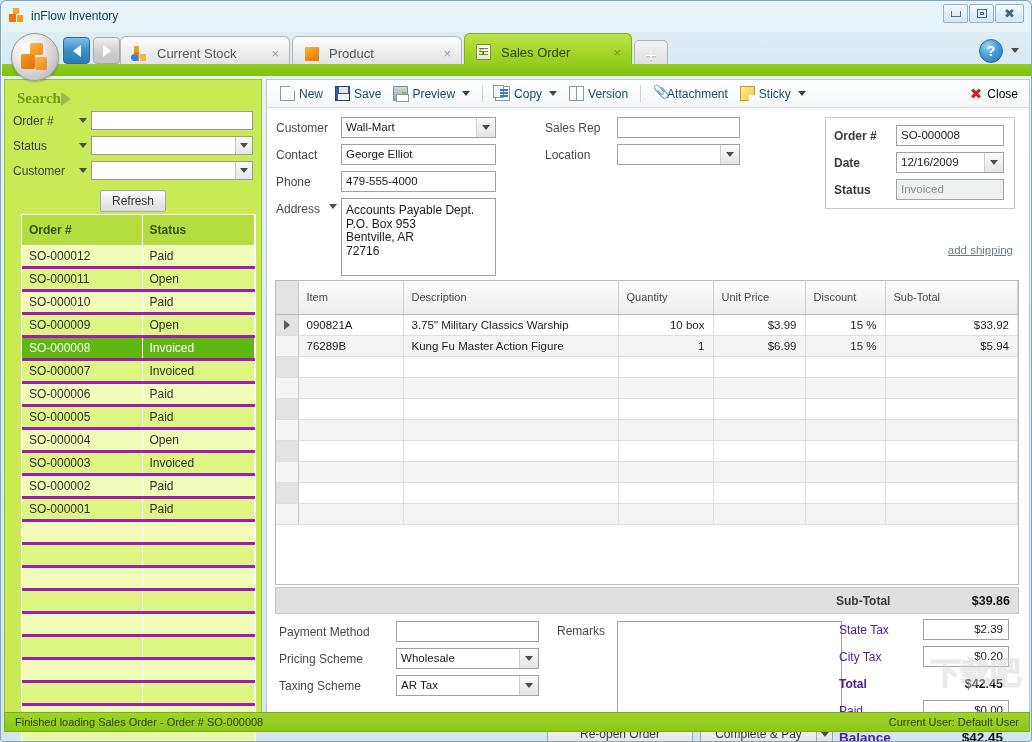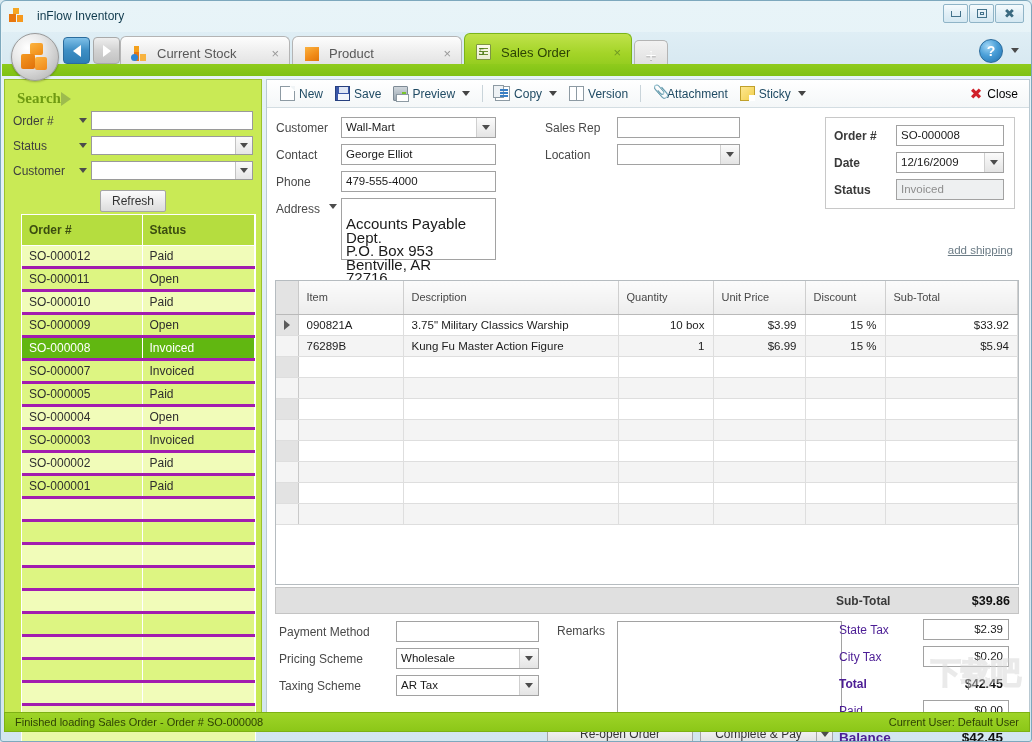--- a/index.html
+++ b/index.html
@@ -14,21 +14,21 @@
   }
   .app {
     position:relative; width:1032px; height:742px;
     background:linear-gradient(180deg,#e8f4f8 0%, #dfeef5 40%, #d3e6f0 100%);
     border:1px solid #7da8bd; border-radius:6px 6px 3px 3px;
     overflow:hidden;
   }
 
   
   .titlebar { position:absolute; left:0; top:0; width:1030px; height:31px; }
-  .title-left { position:absolute; left:8px; top:7px; display:flex; align-items:center; gap:13px; }
+  .title-left { position:absolute; left:8px; top:7px; display:flex; align-items:center; gap:7px; }
   .title-logo { width:15px; height:15px; position:relative; }
   .title-logo i { position:absolute; display:block; background:#f08a18; }
   .title-logo i.a { left:4px; top:0; width:6px; height:6px; background:#f5a623; }
   .title-logo i.b { left:0; top:6px; width:7px; height:8px; background:#e8760d; }
   .title-logo i.c { left:8px; top:7px; width:6px; height:7px; background:#f7991d; }
   .title-text { font-size:12px; color:#103a4d; }
   .win-btns { position:absolute; right:7px; top:3px; display:flex; gap:1px; }
   .win-btn {
     width:25px; height:19px;
     background:linear-gradient(180deg,#f5fbfd 0%, #e2eff6 50%, #d4e8f2 100%);
@@ -200,22 +200,22 @@
   
   .form-area { position:absolute; left:0; top:29px; width:762px; height:170px; }
   .frow { display:flex; align-items:flex-start; margin-bottom:6px; }
   .flabel { font-size:12px; color:#494949; }
   .fctl { background:#fff; border:1px solid #a2a2a2; display:flex; height:21px; }
   .fctl .v { flex:1; padding:3px 4px; font-size:11.5px; color:#1a1a1a; white-space:nowrap; overflow:hidden; }
   .fctl.disabled { background:#eef0f1; }
   .fctl.disabled .v { color:#8d8d8d; }
   .fdrop { width:19px; border-left:1px solid #cfcfcf; background:linear-gradient(180deg,#fbfbfb,#e4e4e4);
            display:flex; align-items:center; justify-content:center; }
-  .addr-box { width:155px; height:62px; background:#fff; border:1px solid #a2a2a2; padding:18px 4px;
-              font-size:15px; color:#1a1a1a; line-height:13.5px; }
+  .addr-box { width:155px; height:78px; background:#fff; border:1px solid #a2a2a2; padding:5px 4px;
+              font-size:12px; color:#1a1a1a; line-height:13.5px; }
   .cust-block { position:absolute; left:9px; top:8px; width:260px; }
   .cust-block .flabel { width:65px; padding-top:4px; }
   .cust-block .fctl { width:155px; }
   .sales-block { position:absolute; left:278px; top:8px; width:230px; }
   .sales-block .flabel { width:72px; padding-top:4px; }
   .sales-block .fctl { width:123px; }
   .order-block { position:absolute; right:14px; top:8px; width:190px;
                  border:1px solid #c8c8c8; padding:7px 8px 8px 8px; }
   .order-block .flabel { width:62px; padding-top:4px; font-weight:bold; color:#3a3a3a; }
   .order-block .fctl { width:108px; }
@@ -461,20 +461,24 @@
               <td>SO-000009</td>
               <td>Open</td>
             </tr>
             <tr class="sel">
               <td>SO-000008</td>
               <td>Invoiced</td>
             </tr>
             <tr class="even">
               <td>SO-000007</td>
               <td>Invoiced</td>
+            </tr>
+            <tr class="odd">
+              <td>SO-000006</td>
+              <td>Paid</td>
             </tr>
             <tr class="even">
               <td>SO-000005</td>
               <td>Paid</td>
             </tr>
             <tr class="odd">
               <td>SO-000004</td>
               <td>Open</td>
             </tr>
             <tr class="even">

